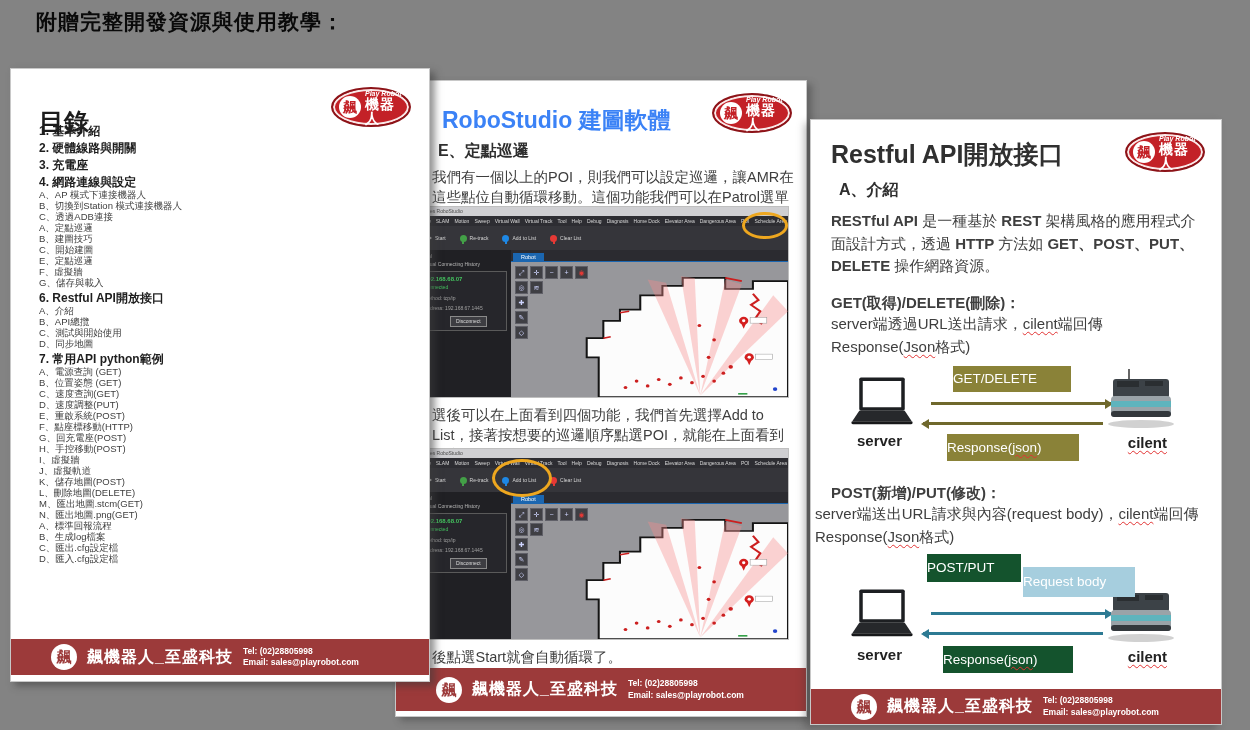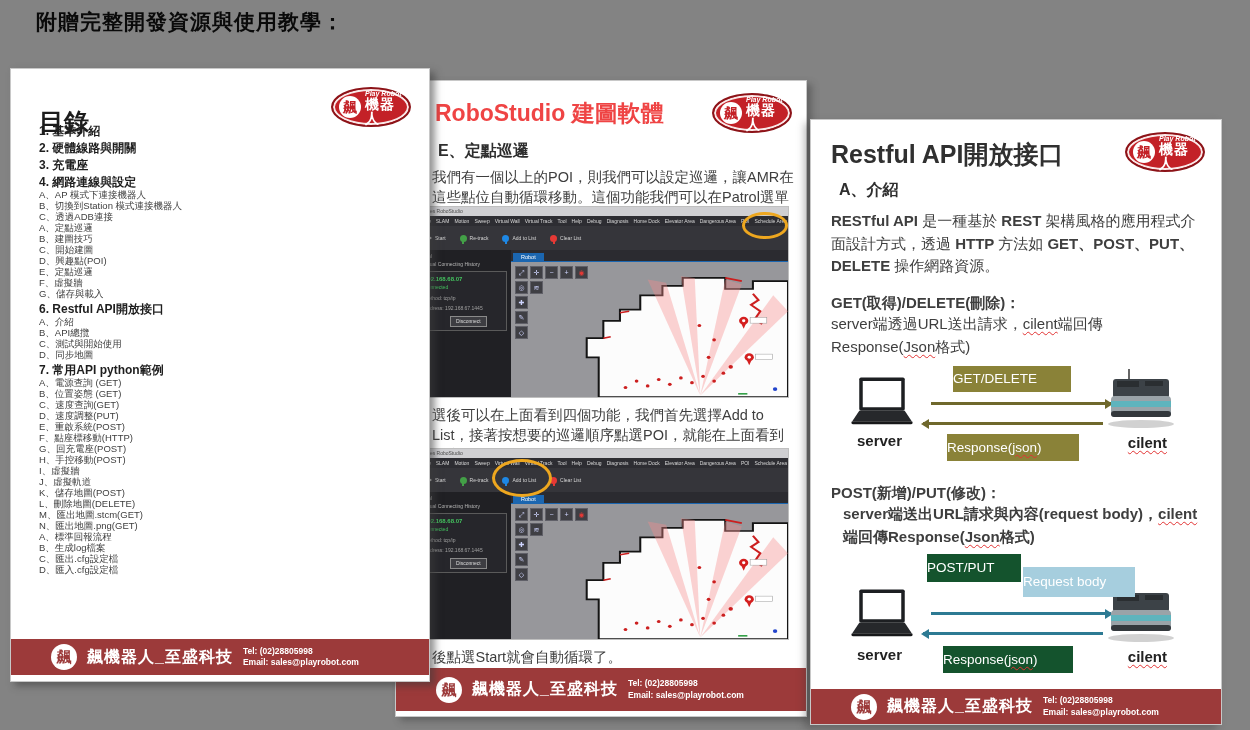--- a/index.html
+++ b/index.html
@@ -36,21 +36,21 @@
   .toc-head{position:absolute;left:28px;top:16px;font-size:25px;font-weight:700;color:#1c1c1c;}
   .page-left .brand{right:18px;top:18px;}
   .toc-list{position:absolute;left:28px;top:52px;right:10px;}
   .toc-row{color:#3d3d3d;}
   .toc-row.lv1{font-size:12px;font-weight:700;color:#1e1e1e;margin-top:3px;line-height:14px;}
   .toc-row.lv2{font-size:9.5px;line-height:11px;}
   .page-left .pfooter{bottom:6px;height:36px;}
 
   
   .page-mid .brand{right:14px;top:12px;}
-  .mid-title{position:absolute;left:36px;top:14px;font-size:23px;font-weight:600;color:#ef4444;margin:3px;}
+  .mid-title{position:absolute;left:36px;top:14px;font-size:23px;font-weight:600;color:#3b82f6;margin:10px;}
   .mid-sec{position:absolute;left:42px;top:60px;font-size:16px;font-weight:700;color:#2e2e2e;margin:0;}
   .body-p{position:absolute;font-size:14.5px;line-height:1.38;color:#3e3e3e;margin:0;}
   .p1{left:36px;top:86px;right:12px;}
   .p2{left:36px;top:324px;right:12px;}
   .p3{left:36px;top:566px;right:12px;}
   .page-mid .pfooter{bottom:5px;height:43px;}
 
   
   .shot{position:absolute;left:20px;right:18px;height:190px;display:flex;flex-direction:column;
         outline:1px solid #bfbfbf;background:#2d2d32;}
@@ -89,21 +89,21 @@
 
   
   .page-right .brand{right:16px;top:12px;}
   .r-title{position:absolute;left:20px;top:18px;font-size:25px;font-weight:600;color:#303030;margin:0;}
   .r-sec{position:absolute;left:28px;top:60px;font-size:16px;font-weight:700;color:#2e2e2e;margin:0;}
   .r-p{position:absolute;font-size:15px;line-height:1.5;color:#3e3e3e;margin:0;}
   .r-intro{left:20px;top:90px;right:16px;}
   .r-geth{left:20px;top:172px;font-weight:700;}
   .r-getd{left:20px;top:193px;right:16px;}
   .r-posth{left:20px;top:362px;font-weight:700;}
-  .r-postd{left:32px;top:383px;right:16px;font-weight:bold;}
+  .r-postd{left:4px;top:383px;right:16px;}
   .b{font-weight:700;}
   .wavy{text-decoration-line:underline;text-decoration-style:wavy;text-decoration-color:#e23333;
         text-decoration-thickness:1px;text-underline-offset:2px;}
   .diag{position:absolute;left:20px;right:16px;}
   .d1{top:246px;height:112px;} .d2{top:434px;height:136px;}
   .dbox{position:absolute;color:#fff;font-size:13.5px;}
   .olivebg{background:#8a8238;}
   .tealbg{background:#14532d;}
   .ltbluebg{background:#a6cede;}
   .box-get{left:122px;top:0;width:118px;height:26px;line-height:26px;}
@@ -514,21 +514,20 @@
 
         <div class="toc-row lv2">C、透過ADB連接</div>
 
 
         <div class="toc-row lv2">A、定點巡邏</div>
 
         <div class="toc-row lv2">B、建圖技巧</div>
 
         <div class="toc-row lv2">C、開始建圖</div>
 
-        <div class="toc-row lv2">D、興趣點(POI)</div>
 
         <div class="toc-row lv2">E、定點巡邏</div>
 
         <div class="toc-row lv2">F、虛擬牆</div>
 
         <div class="toc-row lv2">G、儲存與載入</div>
 
         <div class="toc-row lv1">6. Restful API開放接口</div>
 
         <div class="toc-row lv2">A、介紹</div>

